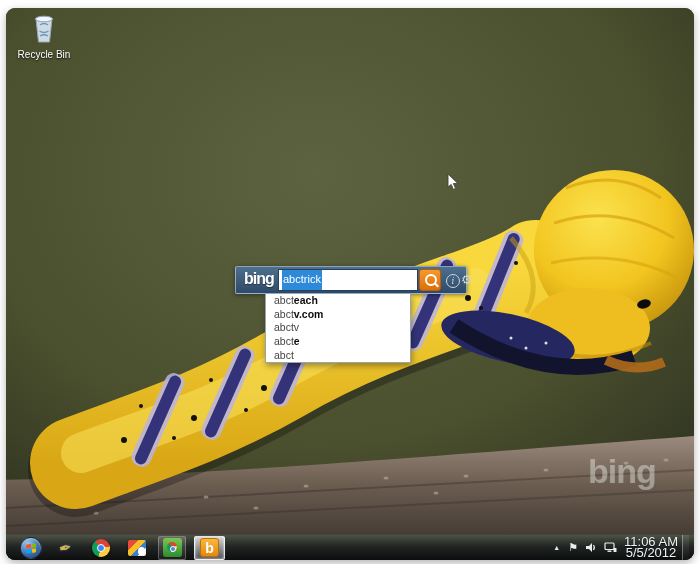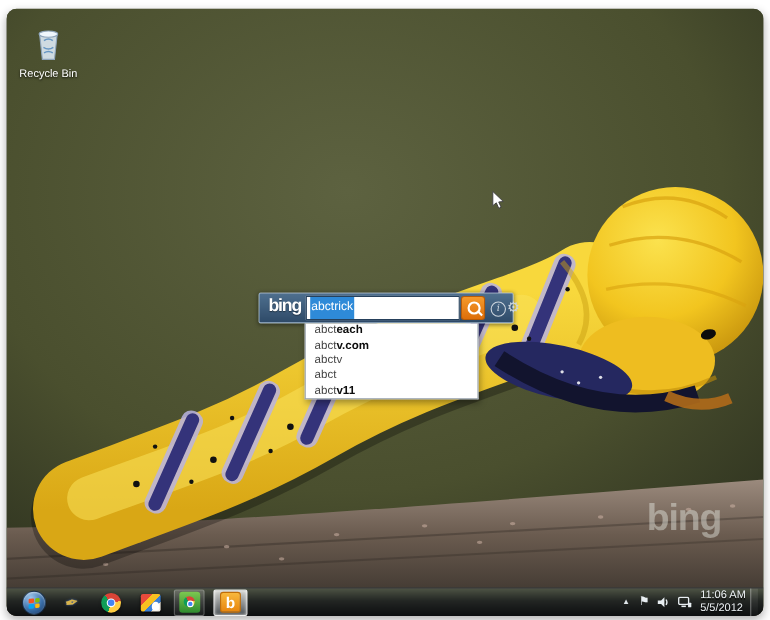--- a/index.html
+++ b/index.html
@@ -2,40 +2,40 @@
 <html><head>
 <meta charset="utf-8">
 <style>
   html,body{margin:0;padding:0;background:#fff;font-family:"Liberation Sans","DejaVu Sans",sans-serif;}
   .page{position:relative;width:700px;height:564px;background:#fff;overflow:hidden;}
   
   .frame{position:absolute;left:6px;top:8px;width:688px;height:552px;border-radius:9px;overflow:hidden;
          box-shadow:0 3px 9px rgba(0,0,0,.30);background:#3d4226;}
   .wallpaper{position:absolute;inset:0;z-index:0;}
   
-  .recycle{position:absolute;left:8px;top:16px;width:60px;text-align:center;z-index:2;}
+  .recycle{position:absolute;left:8px;top:4px;width:60px;text-align:center;z-index:2;}
   .recycle .lbl{margin-top:1px;font-size:10px;color:#fff;text-shadow:0 1px 2px rgba(0,0,0,.9);}
   
   .bingbar{position:absolute;left:229px;top:258px;width:232px;height:28px;z-index:5;
            background:linear-gradient(180deg,#4e6f8e,#2e4a68);border:1px solid rgba(220,235,250,.55);
            border-radius:2px;box-shadow:0 1px 4px rgba(0,0,0,.45);box-sizing:border-box;}
   .bingbar .logo{position:absolute;left:8px;top:3px;font-size:16px;font-weight:bold;letter-spacing:-1px;
                  color:#fff;text-shadow:0 1px 1px rgba(0,0,0,.4);}
   .search-field{position:absolute;left:42px;top:2px;width:140px;height:22px;background:#fff;
                 border:1px solid #27415c;box-sizing:border-box;padding:3px 3px;font-size:11px;overflow:hidden;}
   .search-field .sel{background:#2e8ad8;color:#fff;padding:17px 1px;}
   .search-btn{position:absolute;left:183px;top:2px;width:22px;height:22px;border-radius:3px;
               background:linear-gradient(180deg,#f59a2b,#dd6e0a);border:1px solid #b85c08;box-sizing:border-box;}
   .mag{position:absolute;left:5px;top:4px;width:8px;height:8px;border:2px solid #fff;border-radius:50%;}
   .mag::after{content:"";position:absolute;left:7px;top:8px;width:5px;height:2px;background:#fff;transform:rotate(45deg);}
   .info-ic{position:absolute;left:210px;top:7px;width:12px;height:12px;border:1px solid #cdd6de;border-radius:50%;
            color:#cdd6de;font-size:9px;line-height:12px;text-align:center;font-family:"DejaVu Serif",serif;font-style:italic;}
   .gear-ic{position:absolute;left:225px;top:5px;font-size:13px;color:#cdd6de;line-height:16px;}
   
-  .sugg{position:absolute;left:271px;top:286px;width:158px;z-index:5;background:#fff;
+  .sugg{position:absolute;left:259px;top:286px;width:146px;z-index:5;background:#fff;
         border:1px solid #9aa4ad;border-top:none;box-shadow:1px 3px 6px rgba(0,0,0,.35);box-sizing:border-box;}
   .sug-row{height:13.7px;line-height:13.7px;padding-left:8px;font-size:10.5px;color:#444;white-space:nowrap;cursor:default;}
   .sug-row .c{font-weight:bold;color:#0d0d0d;}
   .sug-row.plain .c{font-weight:normal;color:#444;}
   
   .watermark{position:absolute;left:582px;top:444px;z-index:1;font-size:34px;font-weight:bold;letter-spacing:-1px;
              color:rgba(238,242,236,.42);}
   
   .cursor{position:absolute;left:441px;top:165px;z-index:9;}
   
@@ -73,21 +73,21 @@
   .greenapp::before{content:"";position:absolute;left:7.5px;top:7.5px;width:4px;height:4px;border-radius:50%;
           background:#4285f4;border:1px solid #fff;z-index:1;}
   .bing-sq{width:19px;height:19px;border-radius:3px;background:linear-gradient(180deg,#f8b83c,#e8860e);
            color:#fff;font-size:14px;font-weight:bold;text-align:center;line-height:18px;
            border:1px solid #c06e08;box-sizing:border-box;}
   
   .tray{position:absolute;right:5px;top:0;height:100%;display:flex;align-items:center;}
   .tray-arrow{font-size:7px;color:#dfe6ea;margin-right:8px;}
   .tray-flag{font-size:11px;color:#e8eef2;margin-right:7px;line-height:11px;}
   .tray-svg{margin-right:7px;display:flex;align-items:center;}
-  .clock{text-align:left;color:#eef3f6;font-size:10px;line-height:10.5px;margin-right:4px;
+  .clock{text-align:center;color:#eef3f6;font-size:13px;line-height:10.5px;margin-right:4px;
          text-shadow:0 1px 1px rgba(0,0,0,.8);}
   .show-desktop{width:6px;height:100%;border-left:1px solid rgba(255,255,255,.35);
                 background:linear-gradient(180deg,rgba(255,255,255,.10),rgba(255,255,255,.02));}
 </style>
 </head>
 <body>
 
 <div class="page">
  <div class="frame">
 
@@ -219,22 +219,22 @@
       <span class="mag"></span>
     </div>
     <div class="info-ic">i</div>
     <div class="gear-ic">⚙</div>
   </div>
 
   <div class="sugg">
     <div class="sug-row"><span class="m">abct</span><span class="c">each</span></div>
     <div class="sug-row"><span class="m">abct</span><span class="c">v.com</span></div>
     <div class="sug-row plain"><span class="m">abct</span><span class="c">v</span></div>
+    <div class="sug-row"><span class="m">abct</span><span class="c">e</span></div>
     <div class="sug-row plain"><span class="m">abct</span><span class="c"></span></div>
-    <div class="sug-row"><span class="m">abct</span><span class="c">v11</span></div>
   </div>
 
   <svg class="cursor" width="13" height="18" viewBox="0 0 13 18">
     <polygon points="1,1 1,14 4.2,11.4 6.4,16.4 8.6,15.4 6.4,10.6 10.6,10.2" fill="#fff" stroke="#444" stroke-width="0.9"></polygon>
   </svg>
 
   <div class="taskbar">
     <div class="tb-left">
       <div class="orb">
         <div class="flag">

